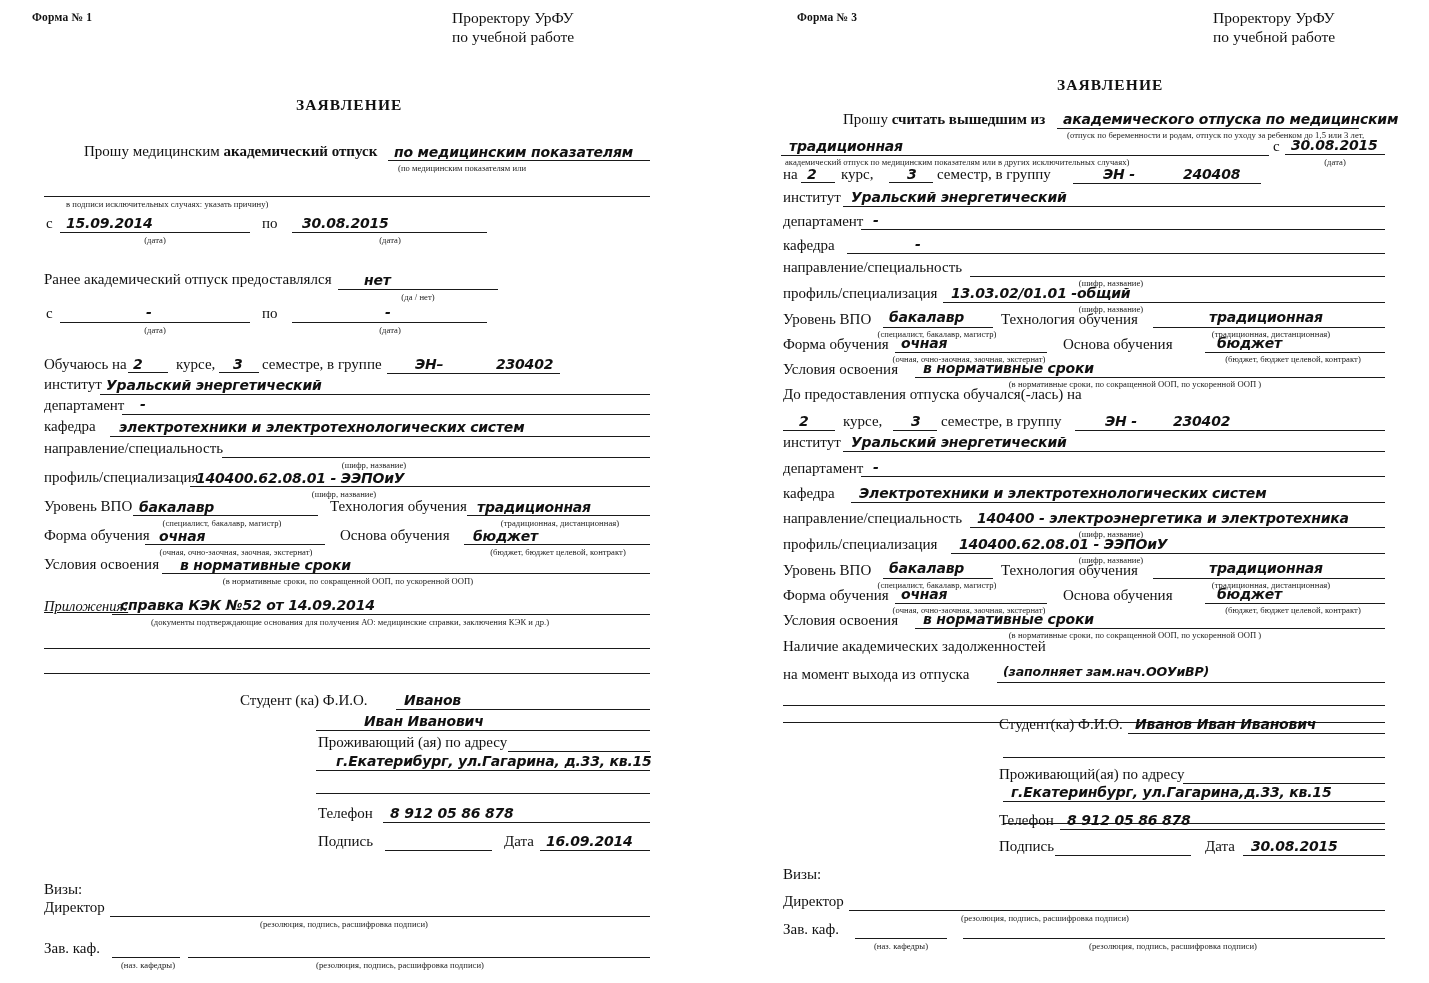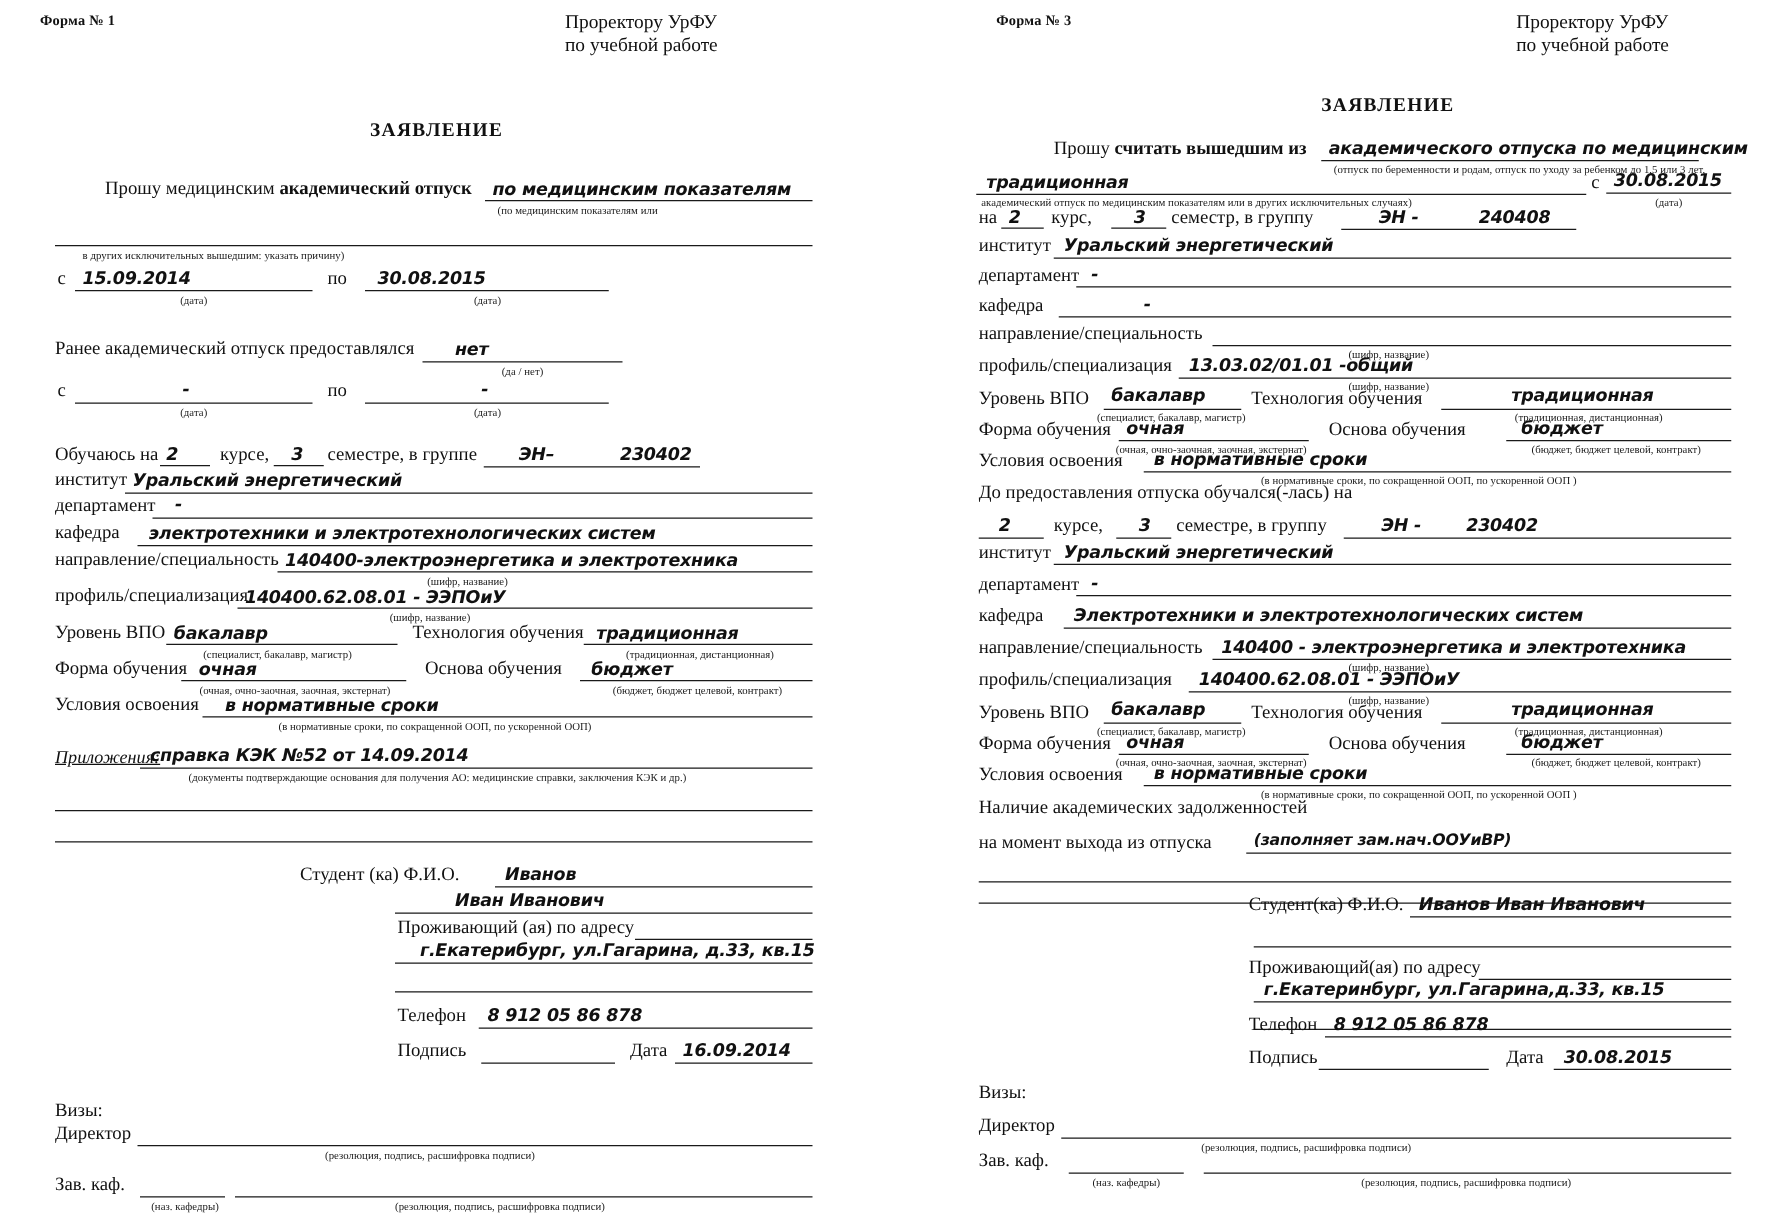--- a/index.html
+++ b/index.html
@@ -93,21 +93,21 @@
   </div>
 
   <div class="doctitle" style="left:296px; top:96px;">ЗАЯВЛЕНИЕ</div>
 
   <div class="lbl" style="left:84px; top:143px;"><span>Прошу медицинским </span><b>академический отпуск</b></div>
   <div class="val" style="left:394px; top:144px;">по медицинским показателям</div>
   <div class="rule" style="left:388px; top:160px; width:262px;"></div>
   <div class="cap" style="left:398px; top:163px;">(по медицинским показателям или</div>
 
   <div class="rule" style="left:44px; top:196px; width:606px;"></div>
-  <div class="cap" style="left:66px; top:199px;">в других исключительных вышедшим: указать причину)</div>
+  <div class="cap" style="left:66px; top:199px;">в подписи исключительных случаях: указать причину)</div>
 
   <div class="lbl" style="left:46px; top:215px;">с</div>
   <div class="val" style="left:66px; top:215px;">15.09.2014</div>
   <div class="rule" style="left:60px; top:232px; width:190px;"></div>
   <div class="cap c" style="left:155px; top:235px;">(дата)</div>
 
   <div class="lbl" style="left:262px; top:215px;">по</div>
   <div class="val" style="left:302px; top:215px;">30.08.2015</div>
   <div class="rule" style="left:292px; top:232px; width:195px;"></div>
   <div class="cap c" style="left:390px; top:235px;">(дата)</div>
@@ -144,21 +144,20 @@
 
   <div class="lbl" style="left:44px; top:397px;">департамент</div>
   <div class="val" style="left:140px; top:396px;">-</div>
   <div class="rule" style="left:122px; top:414px; width:528px;"></div>
 
   <div class="lbl" style="left:44px; top:418px;">кафедра</div>
   <div class="val" style="left:119px; top:419px;">электротехники и электротехнологических систем</div>
   <div class="rule" style="left:110px; top:436px; width:540px;"></div>
 
   <div class="lbl" style="left:44px; top:440px;">направление/специальность</div>
-  <div class="val" style="left:228px; top:441px;">140400-электроэнергетика и электротехника</div>
   <div class="rule" style="left:222px; top:457px; width:428px;"></div>
   <div class="cap c" style="left:374px; top:460px;">(шифр, название)</div>
 
   <div class="lbl" style="left:44px; top:469px;">профиль/специализация</div>
   <div class="val" style="left:196px; top:470px;">140400.62.08.01 - ЭЭПОиУ</div>
   <div class="rule" style="left:190px; top:486px; width:460px;"></div>
   <div class="cap c" style="left:344px; top:489px;">(шифр, название)</div>
 
   <div class="lbl" style="left:44px; top:498px;">Уровень ВПО</div>
   <div class="val" style="left:139px; top:499px;">бакалавр</div>

